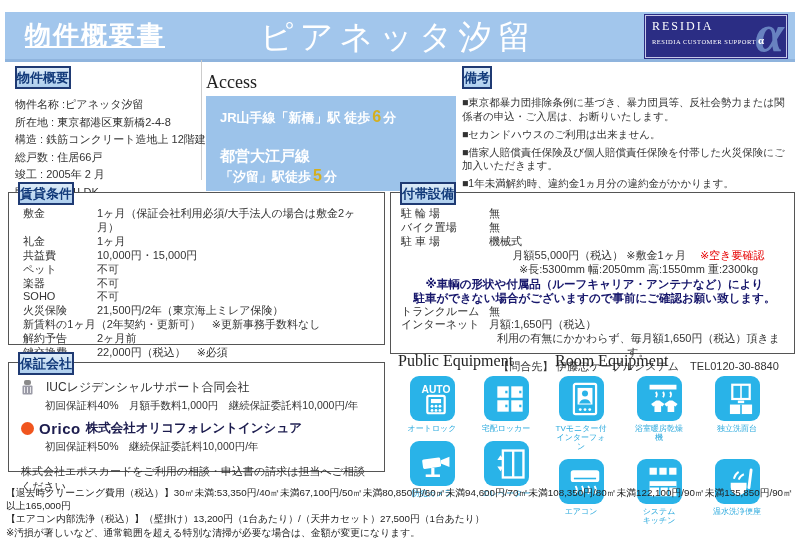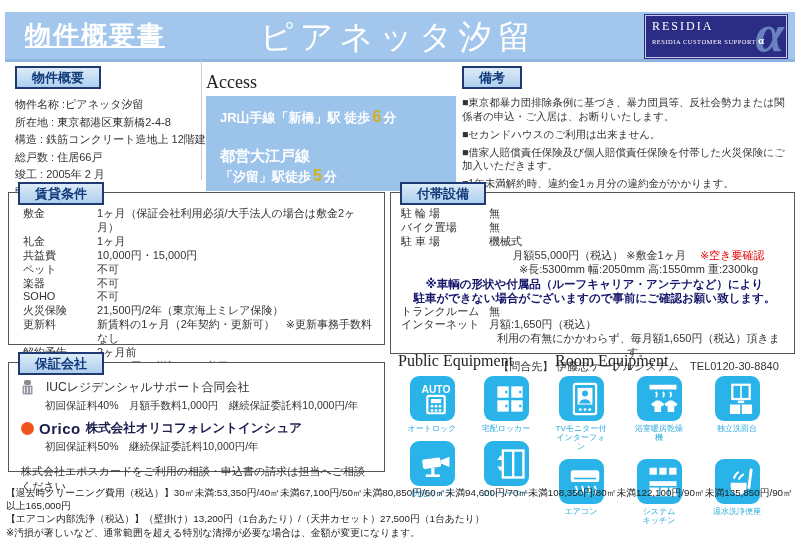--- a/index.html
+++ b/index.html
@@ -34,21 +34,21 @@
   }
   .logo-l1 { font-family:"Liberation Serif",serif; font-size:12px; letter-spacing:2px; position:relative; }
   .logo-l2 { font-family:"Liberation Serif",serif; font-size:6.5px; letter-spacing:.5px; position:relative; }
   .logo-l2 .alpha-sm { font-size:11px; font-weight:bold; }
   .logo-l3 { font-size:9.5px; font-weight:bold; position:relative; margin-top:17px; letter-spacing:.5px; }
   
   .tab {
     display:inline-block; border:2px solid #1f3a73;
     background:linear-gradient(#ddebf8,#aecfee);
     color:#123a7a; font-weight:bold; font-size:13px;
-    padding:0 15px; line-height:19px; white-space:nowrap;
+    padding:0 0; line-height:19px; white-space:nowrap;
   }
   
   .overview { position:absolute; left:15px; top:66px; width:188px; }
   .overview .rows { margin-top:7px; font-size:11px; line-height:17.5px; white-space:nowrap; }
   .vdiv { position:absolute; left:201px; top:60px; width:1px; height:120px; background:#cccccc; }
   
   .access { position:absolute; left:206px; top:72px; width:250px; }
   .access-h { font-family:"Liberation Serif","DejaVu Serif",serif; font-size:18px; color:#222; }
   .access-box { margin-top:3px; width:250px; height:95px; background:#9cc3ea; padding:12px 10px 0 14px; }
   .acc-l1 { color:#fff; font-weight:bold; font-size:13px; }
@@ -181,21 +181,20 @@
           <span class="k">SOHO</span>
           <span class="v">不可</span>
         </div>
 
         <div class="kv">
           <span class="k">火災保険</span>
           <span class="v">21,500円/2年（東京海上ミレア保険）</span>
         </div>
 
         <div class="kv">
-          <span class="k">更新料</span>
           <span class="v">新賃料の1ヶ月（2年契約・更新可）　※更新事務手数料なし</span>
         </div>
 
         <div class="kv">
           <span class="k">解約予告</span>
           <span class="v">2ヶ月前</span>
         </div>
 
         <div class="kv">
           <span class="k">鍵交換費</span>

